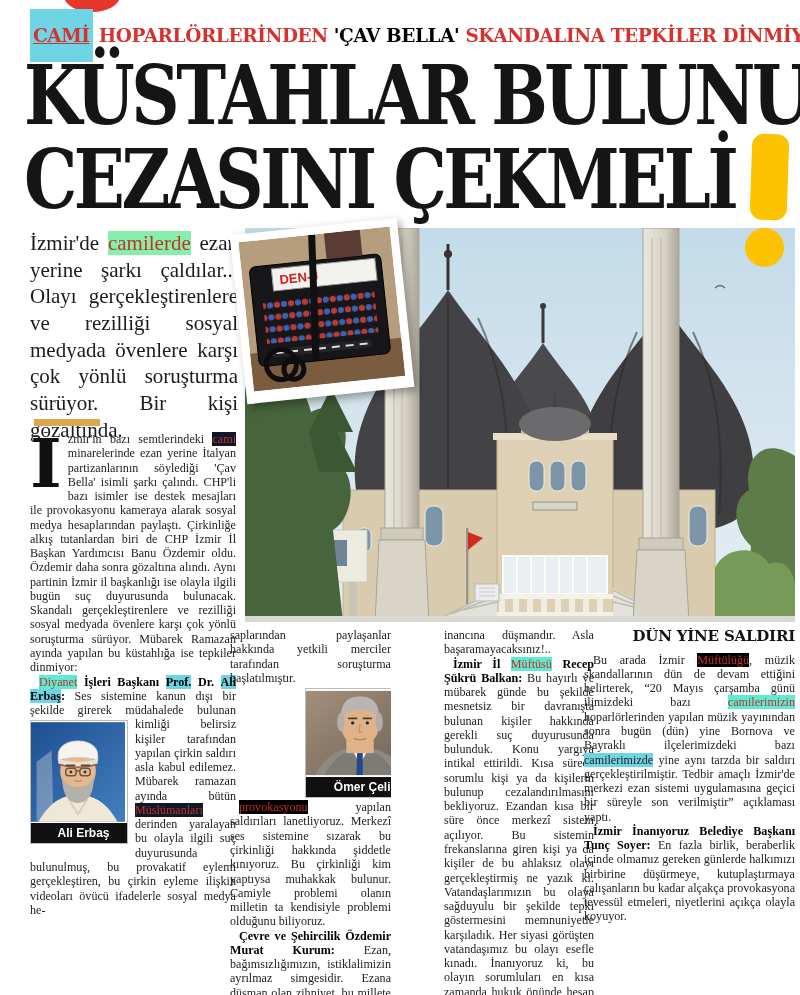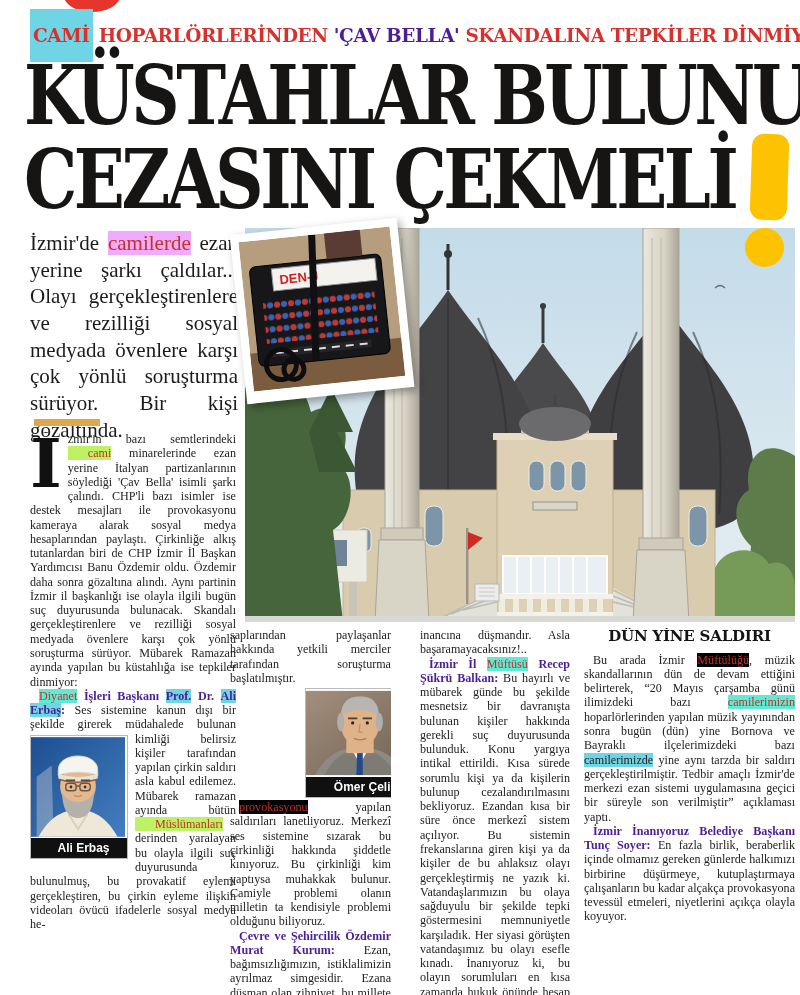--- a/index.html
+++ b/index.html
@@ -5,21 +5,21 @@
   html,body{margin:0;padding:0;background:#e9e9e9;}
   .page{position:relative;width:800px;height:995px;background:#fff;overflow:hidden;
         font-family:"Liberation Serif",serif;color:#1f1f1f;}
 
   
   .logo-oval{position:absolute;left:64px;top:-20px;width:56px;height:32px;border-radius:50%;background:#e6352b;}
 
   
   .kicker{position:absolute;left:30px;top:25px;width:760px;white-space:nowrap;
           font-family:"DejaVu Serif",serif;font-weight:bold;font-size:18.5px;letter-spacing:-0.4px;color:#d6312d;}
-  .kicker .hl-cyan{padding:16px 3px;}
+  .kicker .hl-cyan{padding:16px 3px;text-decoration:underline;}
 
   
   .hline{position:absolute;left:24px;font-family:"DejaVu Serif",serif;font-weight:bold;
          font-size:67px;letter-spacing:-3.5px;color:#171513;white-space:nowrap;
          transform:scaleY(1.24);transform-origin:0 0;}
   #hl1{top:46px;} #hl2{top:130px;}
   .exc-bar{position:absolute;left:751px;top:134px;width:37px;height:86px;background:#fdc202;
            border-radius:12px;transform:rotate(2deg);}
   .exc-dot{position:absolute;left:745px;top:228px;width:39px;height:39px;background:#fdc202;
            border-radius:50%;z-index:6;}
@@ -32,35 +32,35 @@
   
   .mosque{position:absolute;left:245px;top:228px;width:550px;height:394px;overflow:hidden;background:#cfe2ec;}
   .inset{position:absolute;left:238px;top:226px;background:#fff;padding:8px;transform:rotate(-6deg);
          box-shadow:3px 4px 8px rgba(0,0,0,.35);z-index:4;}
 
   
   .bodycol{position:absolute;top:628px;height:367px;overflow:hidden;font-size:12.1px;line-height:1.18;
            text-align:justify;color:#222;}
   #leftcol{left:30px;top:432px;width:206px;height:563px;}
   #col2{left:230px;width:161px;}
-  #col3{left:420px;width:150px;}
+  #col3{left:444px;width:150px;}
   #col4{left:584px;width:211px;}
   .bodycol p{margin:0;}
   .ind{text-indent:9px;}
   .subhead{font-family:"DejaVu Serif",serif;font-weight:bold;font-size:15px;letter-spacing:-0.2px;
-           color:#141414;margin:0 0 7px 0;text-align:center;}
-
-  
-  .seg-b{font-weight:bold;color:#4c1d95;}
+           color:#141414;margin:0 0 7px 0;text-align:right;}
+
+  
+  .seg-b{font-weight:bold;color:#000000;}
   .seg-red{color:#c13227;}
   .hl-cyan{background:#6fd4e4;}
   .hl-green{background:#5eead4;}
-  .hl-orange{background:#bef264;padding-left:20px;}
+  .hl-orange{background:#0f172a;}
   .hl-yellow{background:#000000;}
-  .hl-pink{background:#f0abfc;}
+  .hl-pink{background:#86efac;}
 
   
   .dropcap{float:left;font-family:"DejaVu Serif",serif;font-weight:bold;font-size:68px;line-height:0.78;
            padding:5px 6px 0 0;color:#111;}
 
   
   .fig{border:1px solid #bbb;background:#fff;}
   .fig-erbas{float:left;width:96px;margin:3px 7px 2px 0;}
   .fig-celik{float:right;width:110px;margin:3px -26px 2px 6px;position:relative;z-index:3;}
   .photo-cap{display:block;background:#101010;color:#fff;text-align:center;

